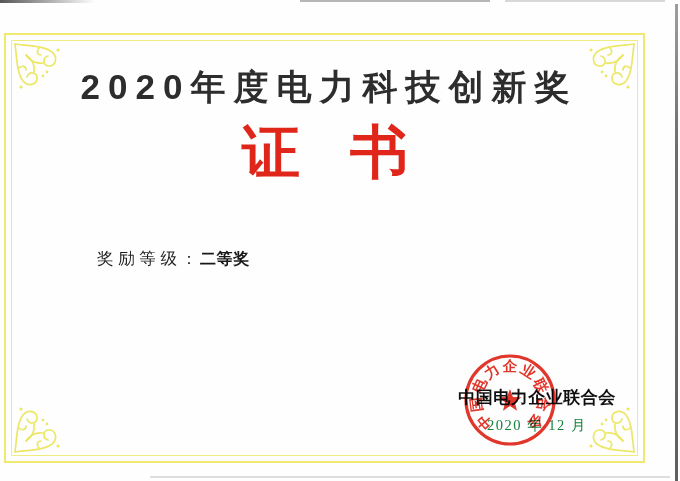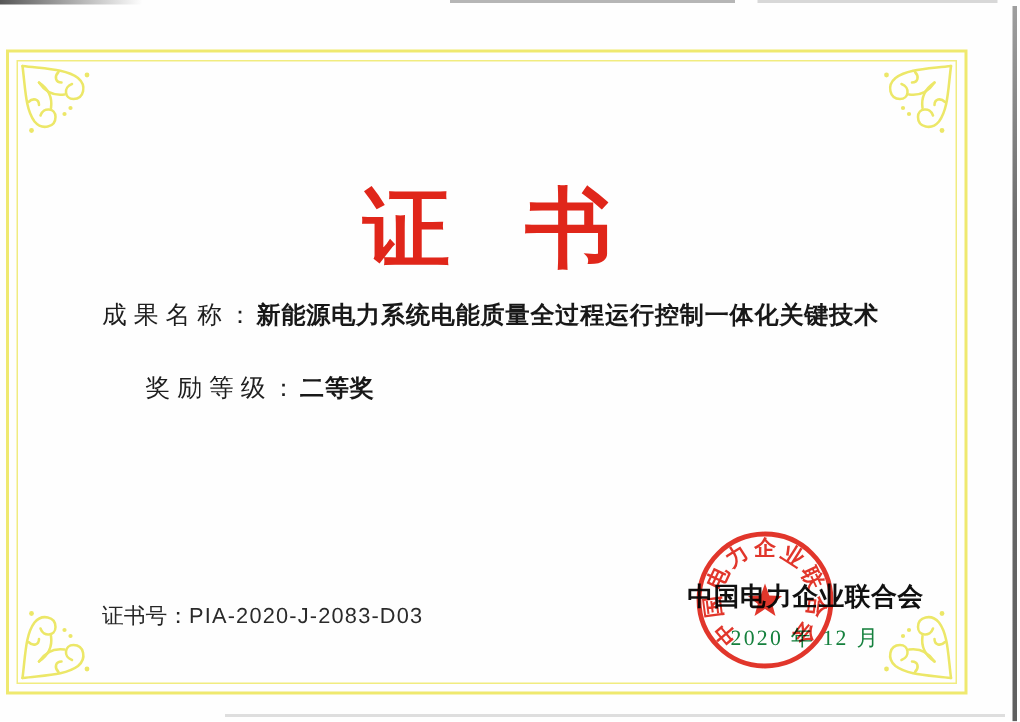--- a/index.html
+++ b/index.html
@@ -111,32 +111,27 @@
   <svg class="corner tr" viewBox="0 0 52 52">
       <use href="#flourish"></use>
     </svg>
   <svg class="corner bl" viewBox="0 0 52 52">
       <use href="#flourish"></use>
     </svg>
   <svg class="corner br" viewBox="0 0 52 52">
       <use href="#flourish"></use>
     </svg>
 
+  <div class="award-title">2020年度电力科技创新奖</div>
   <div class="cert-heading">证书</div>
 
-  <div class="field-row row-1">
-    <span class="field-label">成果名称</span><span class="field-colon">：</span><span class="field-value">新能源电力系统电能质量全过程运行控制一体化关键技术</span>
-  </div>
   <div class="field-row row-2">
     <span class="field-label">奖励等级</span><span class="field-colon">：</span><span class="field-value">二等奖</span>
   </div>
 
-  <div class="certno">
-    <span class="certno-label">证书号</span><span class="certno-colon">：</span><span class="certno-value">PIA-2020-J-2083-D03</span>
-  </div>
 
   <div class="issuer-block">
     <div class="issuer-name">中国电力企业联合会</div>
     <div class="issue-date">2020 年 12 月</div>
   </div>
 
   <svg class="seal" viewBox="0 0 120 120">
     <circle class="seal-ring" cx="60" cy="60" r="44"></circle>
     <g>
         <text x="34.0" y="81.9" transform="rotate(-130.0 34.0 81.9)" class="seal-char">中</text>

